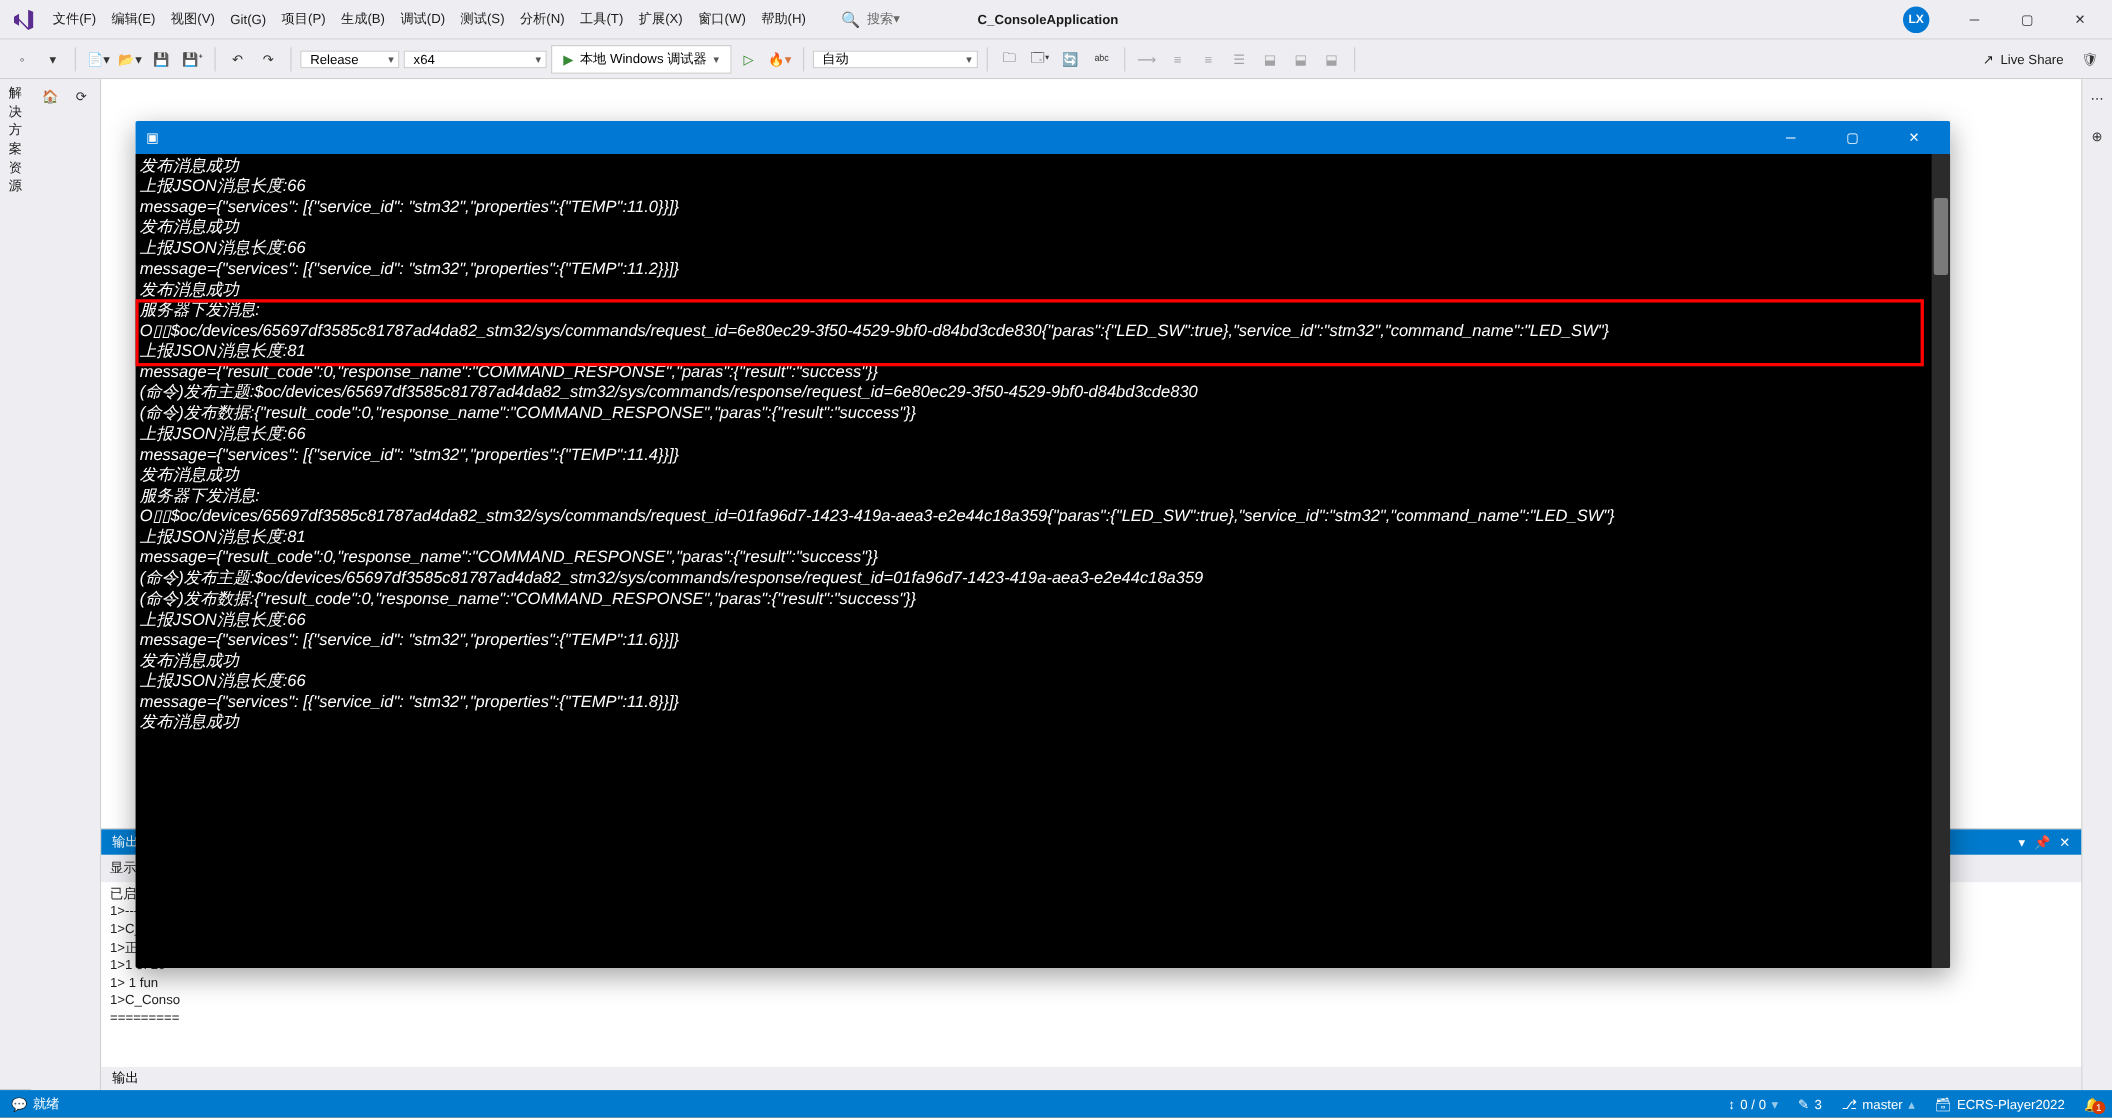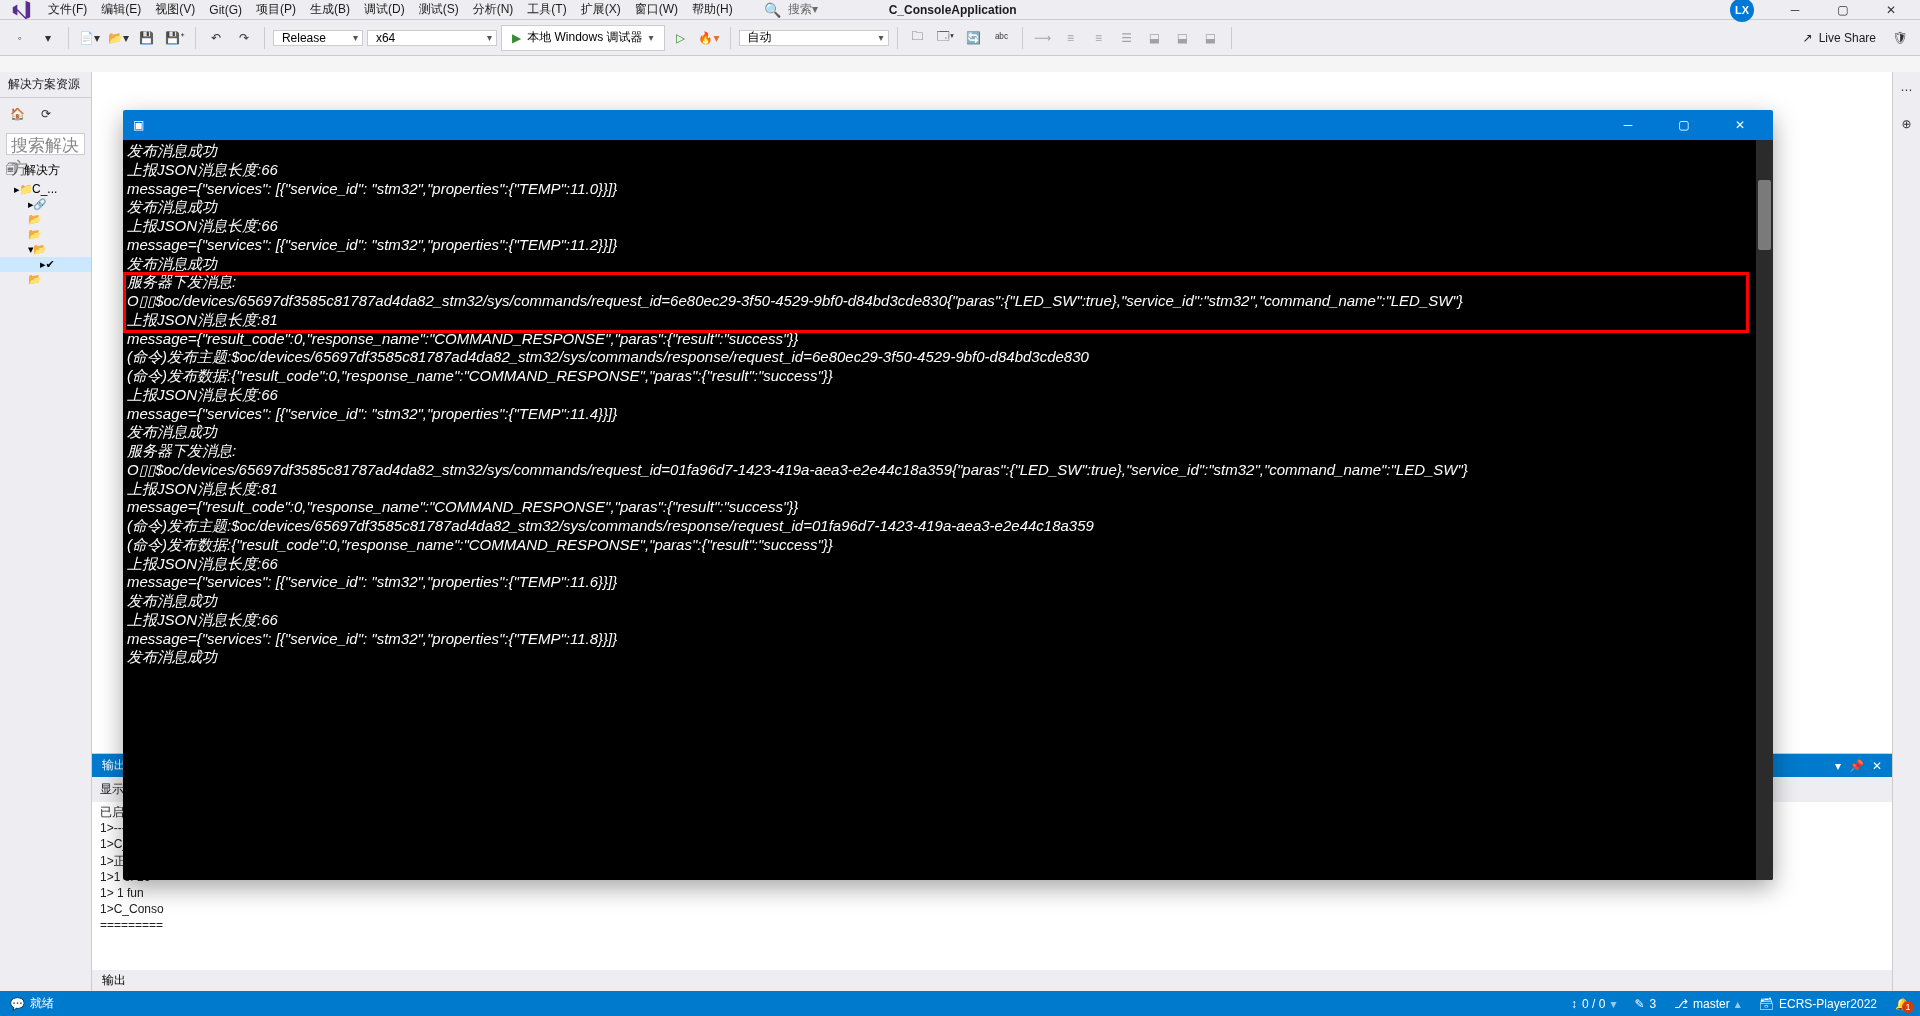--- a/index.html
+++ b/index.html
@@ -1,19 +1,19 @@
 <!DOCTYPE html>
 <html><head>
 <meta charset="utf-8">
 <style>
 * { margin: 0; padding: 0; box-sizing: border-box; font-family: "Microsoft YaHei", "Segoe UI", sans-serif; }
 body { background: #f5f5f5; width: 1920px; height: 1016px; overflow: hidden; position: relative; font-size: 12px; }
 
 
-.titlebar { height: 20px; background: #eeeef2; display: flex; align-items: center; padding: 0 6px; gap: 2px; border-bottom: 1px solid #ccc; }
+.titlebar { height: 36px; background: #eeeef2; display: flex; align-items: center; padding: 0 6px; gap: 2px; border-bottom: 1px solid #ccc; }
 .vs-logo { width: 22px; height: 22px; margin: 0 8px 0 4px; }
 .menu-item { padding: 4px 6px; color: #1b1b1b; cursor: default; }
 .search-box { margin-left: 24px; display: flex; align-items: center; color: #6a6a6a; gap: 6px; width: 110px; }
 .search-box .mag { font-size: 14px; }
 .sol-name { margin-left: 12px; font-weight: 600; color: #1b1b1b; }
 .title-flex { flex: 1; }
 .avatar { width: 24px; height: 24px; border-radius: 50%; background: #0078d4; color: #fff; display: flex; align-items: center; justify-content: center; font-size: 11px; font-weight: 600; margin: 0 16px; }
 .winbtn { width: 46px; height: 36px; display: flex; align-items: center; justify-content: center; color: #333; }
 
 
@@ -21,21 +21,21 @@
 .tb-btn { min-width: 24px; height: 24px; display: flex; align-items: center; justify-content: center; color: #333; padding: 0 2px; border-radius: 2px; }
 .tb-sep { width: 1px; height: 22px; background: #ccc; margin: 0 4px; }
 .tb-combo { height: 16px; border: 1px solid #ccc; background: #fff; display: flex; align-items: center; padding: 0 18px 0 8px; position: relative; min-width: 90px; font-size: 12px; }
 .tb-combo::after { content: "▾"; position: absolute; right: 4px; color: #555; font-size: 10px; }
 .tb-run { display: flex; align-items: center; gap: 6px; padding: 0 10px; height: 26px; border: 1px solid #ccc; background: #fff; }
 .tb-run .tri { color: #388a34; }
 .tb-live { margin-left: auto; display: flex; align-items: center; gap: 6px; padding: 0 8px; color: #1b1b1b; }
 
 
 .workspace { position: absolute; top: 72px; left: 0; right: 0; bottom: 25px; display: flex; }
-.left-pane { width: 92px; background: #eeeef2; border-right: 1px solid #ccc; display: flex; flex-direction: column; }
+.left-pane { width: 92px; background: #eeeef2; border-right: 1px solid #ccc; display: flex; flex-direction: row; }
 .pane-title { background: #eeeef2; color: #1b1b1b; font-size: 12px; padding: 4px 8px; border-bottom: 1px solid #ccc; }
 .pane-tools { display: flex; gap: 4px; padding: 4px 6px; }
 .pane-search { margin: 3px 6px; height: 22px; border: 1px solid #ccc; background: #fff; font-size: 17px; padding: 0 4px; color: #888; }
 .tree { font-size: 12px; padding: 2px 0; }
 .tree-row { display: flex; align-items: center; gap: 4px; padding: 1px 4px 1px 6px; white-space: nowrap; overflow: hidden; }
 .tree-row .ico { width: 14px; font-size: 11px; }
 .right-strip { width: 28px; background: #eeeef2; border-left: 1px solid #ccc; display: flex; flex-direction: column; align-items: center; padding-top: 6px; gap: 10px; }
 
 .center { flex: 1; display: flex; flex-direction: column; position: relative; }
 .output-pane { background: #eeeef2; border-top: 1px solid #ccc; }

